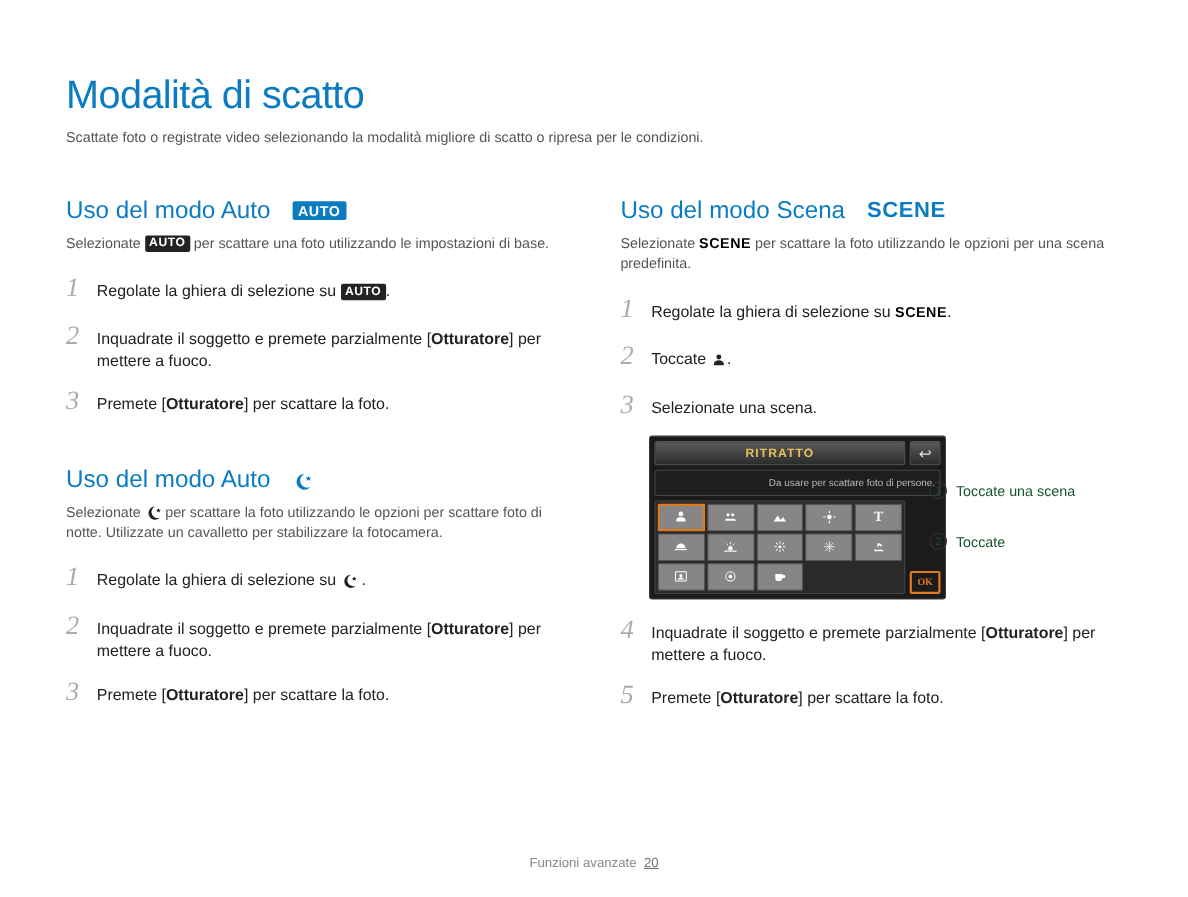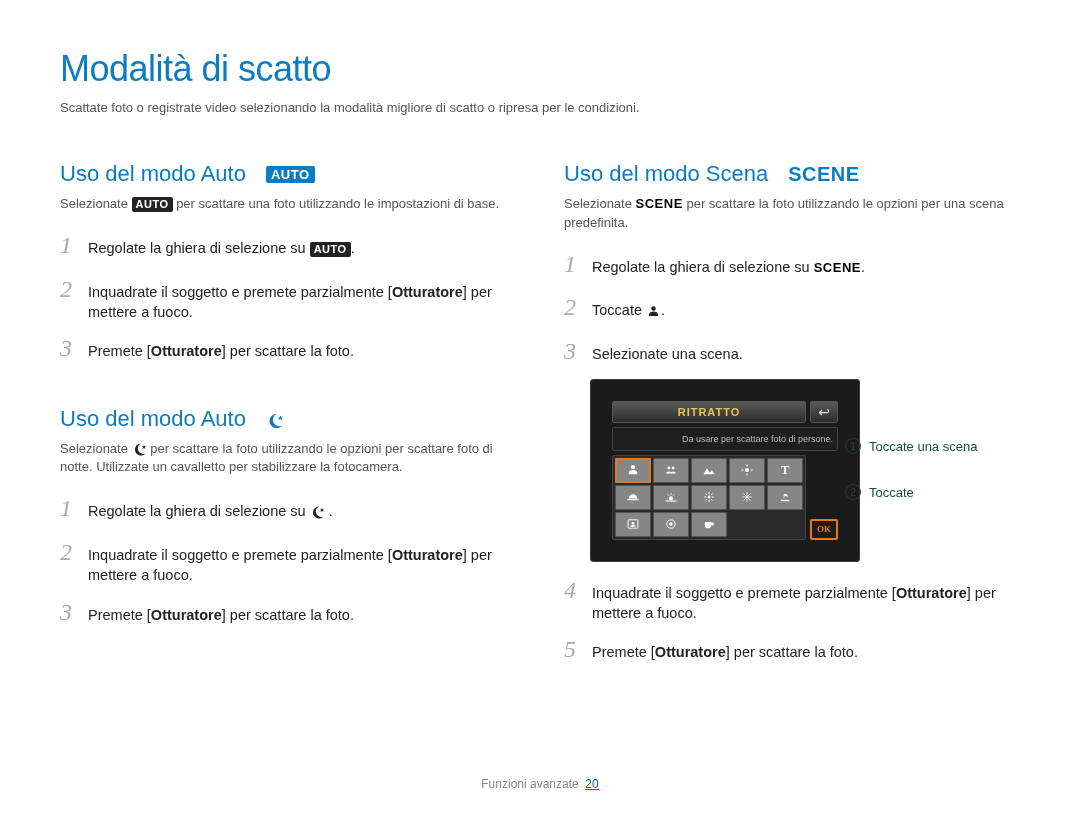--- a/index.html
+++ b/index.html
@@ -11,20 +11,21 @@
     color: #333;
     padding: 48px 60px 28px 60px;
     position: relative;
   }
   .page-title {
     font-size: 36px;
     font-weight: 400;
     color: #0b7cc1;
     margin-bottom: 10px;
     letter-spacing: -0.5px;
+    margin-top: 17px;
   }
   .page-subtitle {
     font-size: 13px;
     color: #555;
     margin-bottom: 46px;
   }
   .columns {
     display: flex;
     gap: 48px;
   }
@@ -93,21 +94,21 @@
     vertical-align: middle;
   }
   .night-moon-sm { width:15px; height:15px; display:inline-block; vertical-align:middle; }
 
   
   .lcd {
     width: 270px;
     background: #1b1b1b;
     border: 1px solid #3a3a3a;
     border-radius: 3px;
-    padding: 21px;
+    padding: 4px;
     margin: 6px 0 12px 26px;
   }
   .lcd-top { display:flex; gap:4px; margin-bottom:4px;}
   .lcd-title {
     flex:1;
     background: linear-gradient(#5a5a5a,#2c2c2c);
     color:#e8c15a;
     font-size:11px;
     text-align:center;
     padding:4px 0;
@@ -186,21 +187,21 @@
     font-size:10px;
   }
   .footer {
     position:absolute;
     bottom:24px;
     left:0; width:100%;
     text-align:center;
     font-size:12px;
     color:#888;
   }
-  .footer .pg { color:#0369a1;text-decoration:underline; }
+  .footer .pg { color:#737373;text-decoration:underline; }
 </style>
 </head>
 <body>
 
 <h1 class="page-title">Modalità di scatto</h1>
 <p class="page-subtitle">Scattate foto o registrate video selezionando la modalità migliore di scatto o ripresa per le condizioni.</p>
 
 <div class="columns">
 
   <div class="col">

